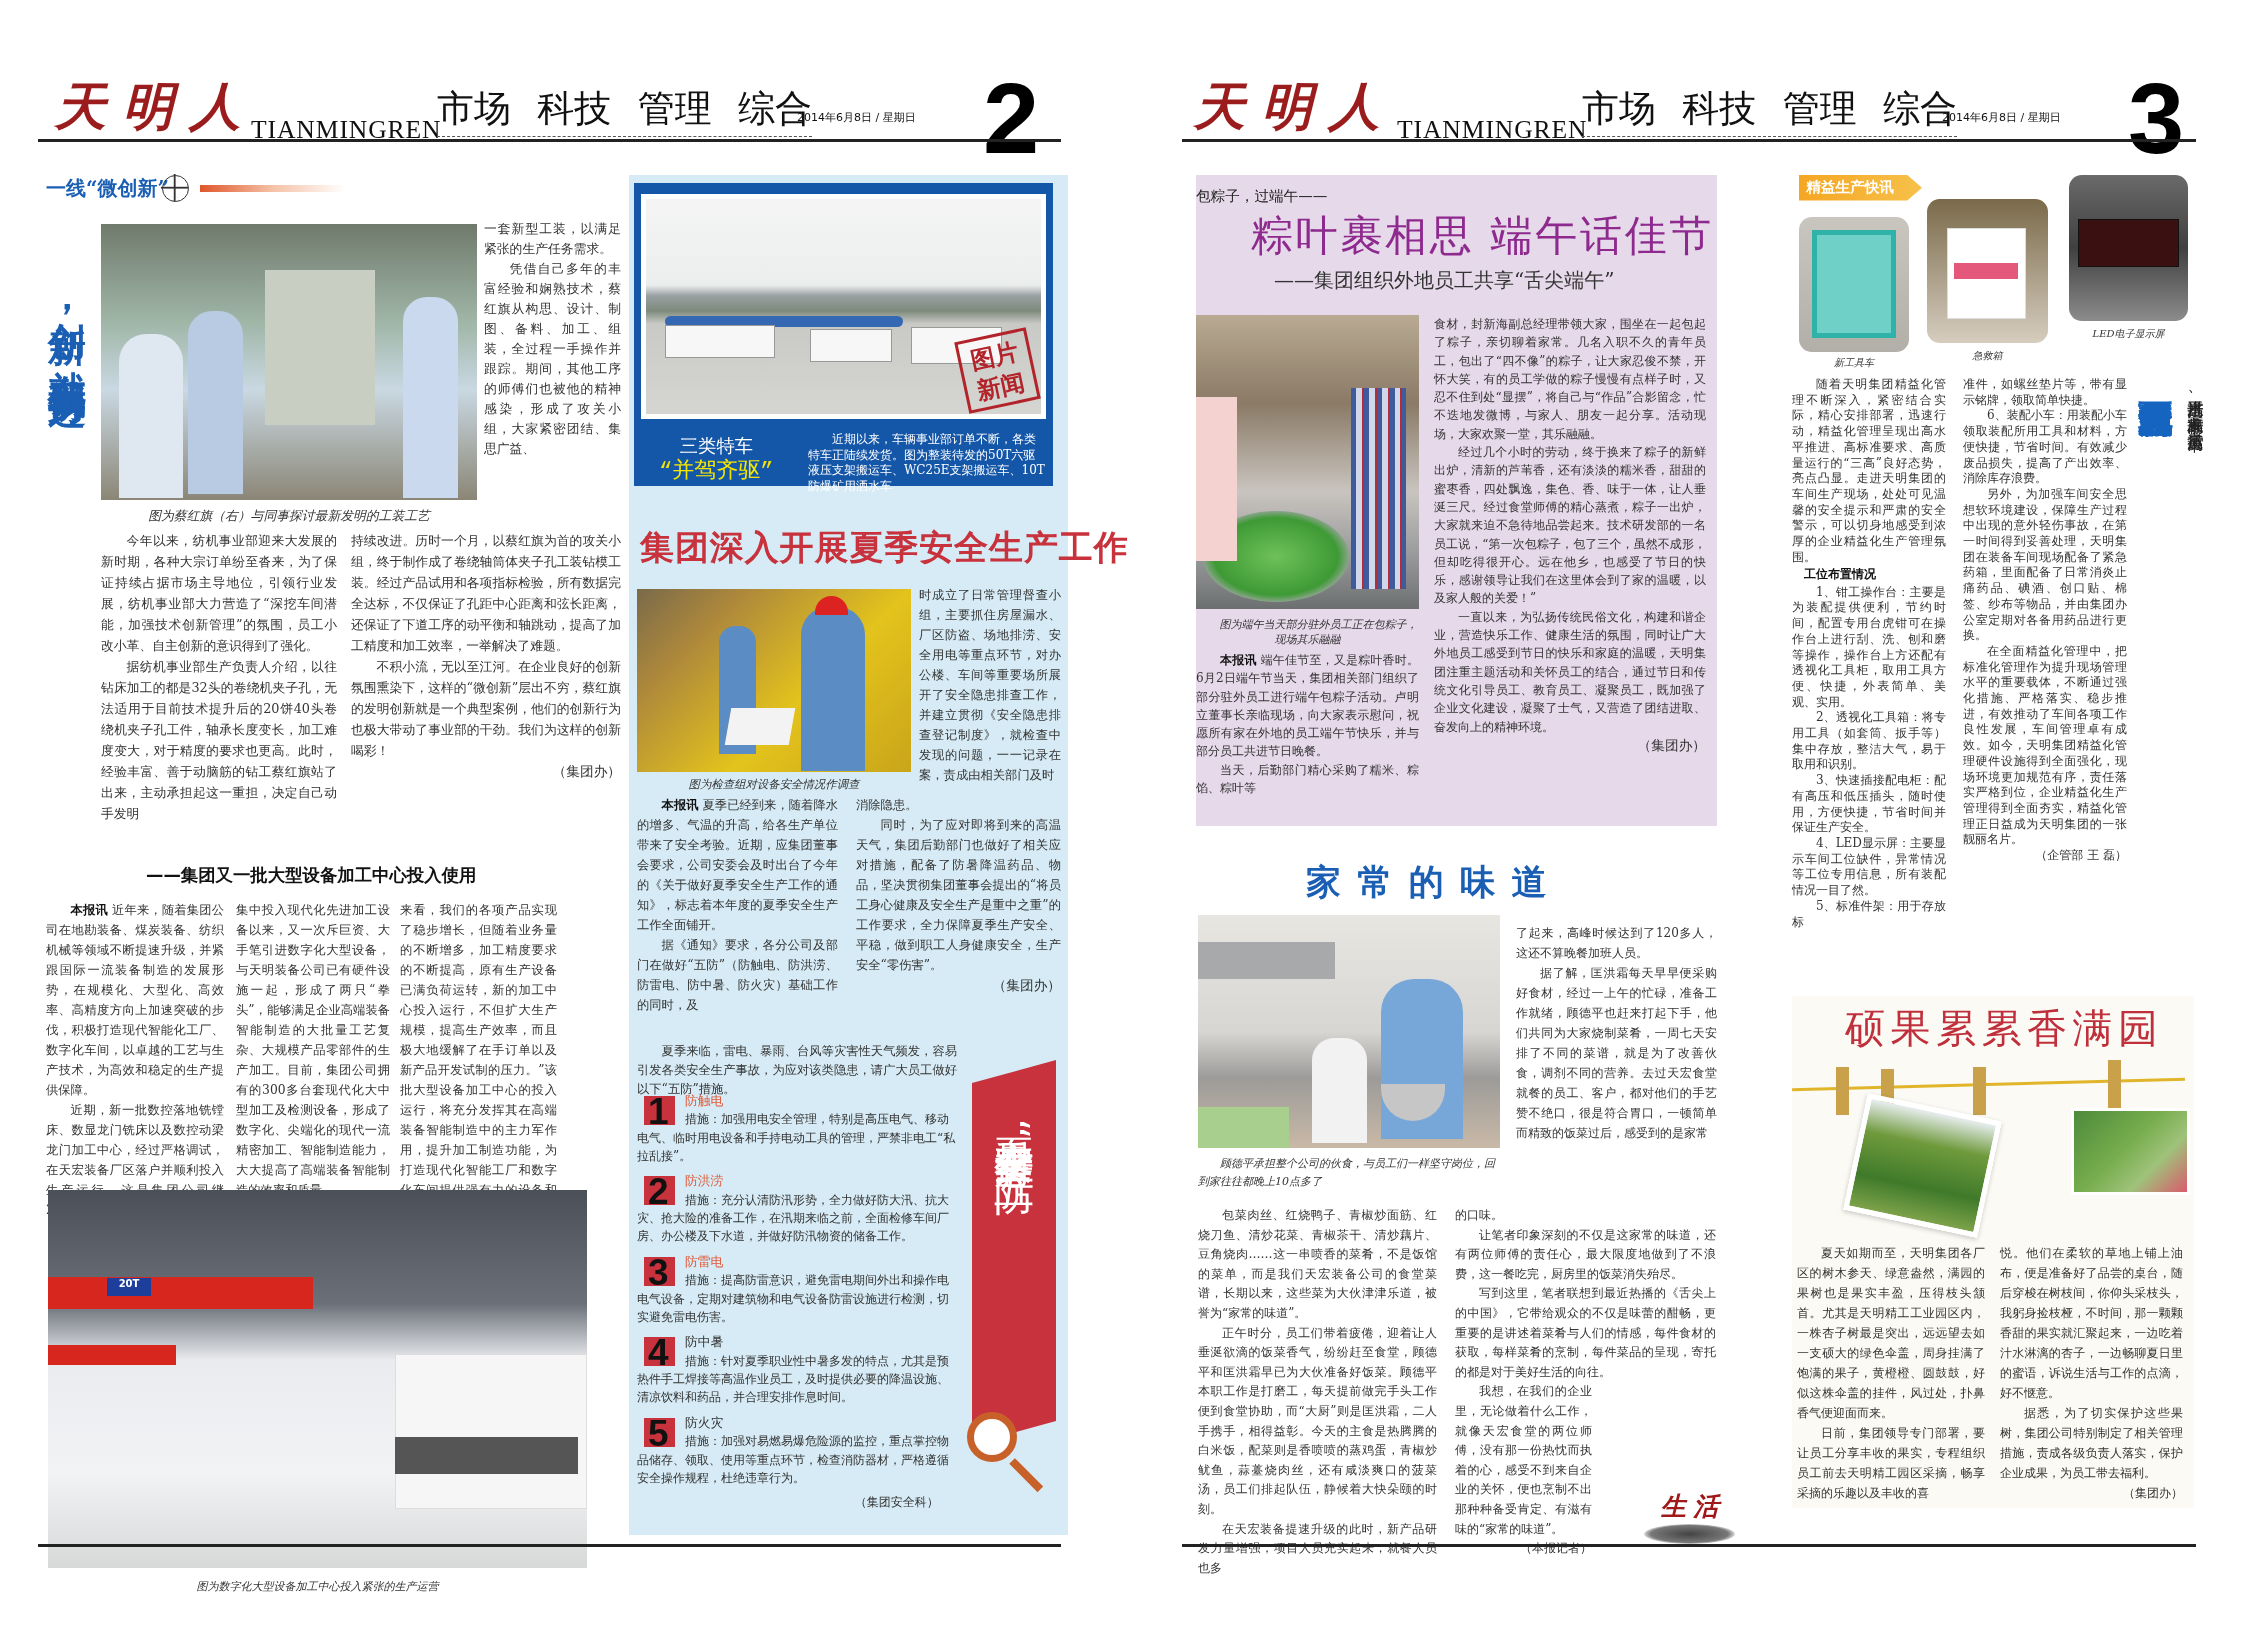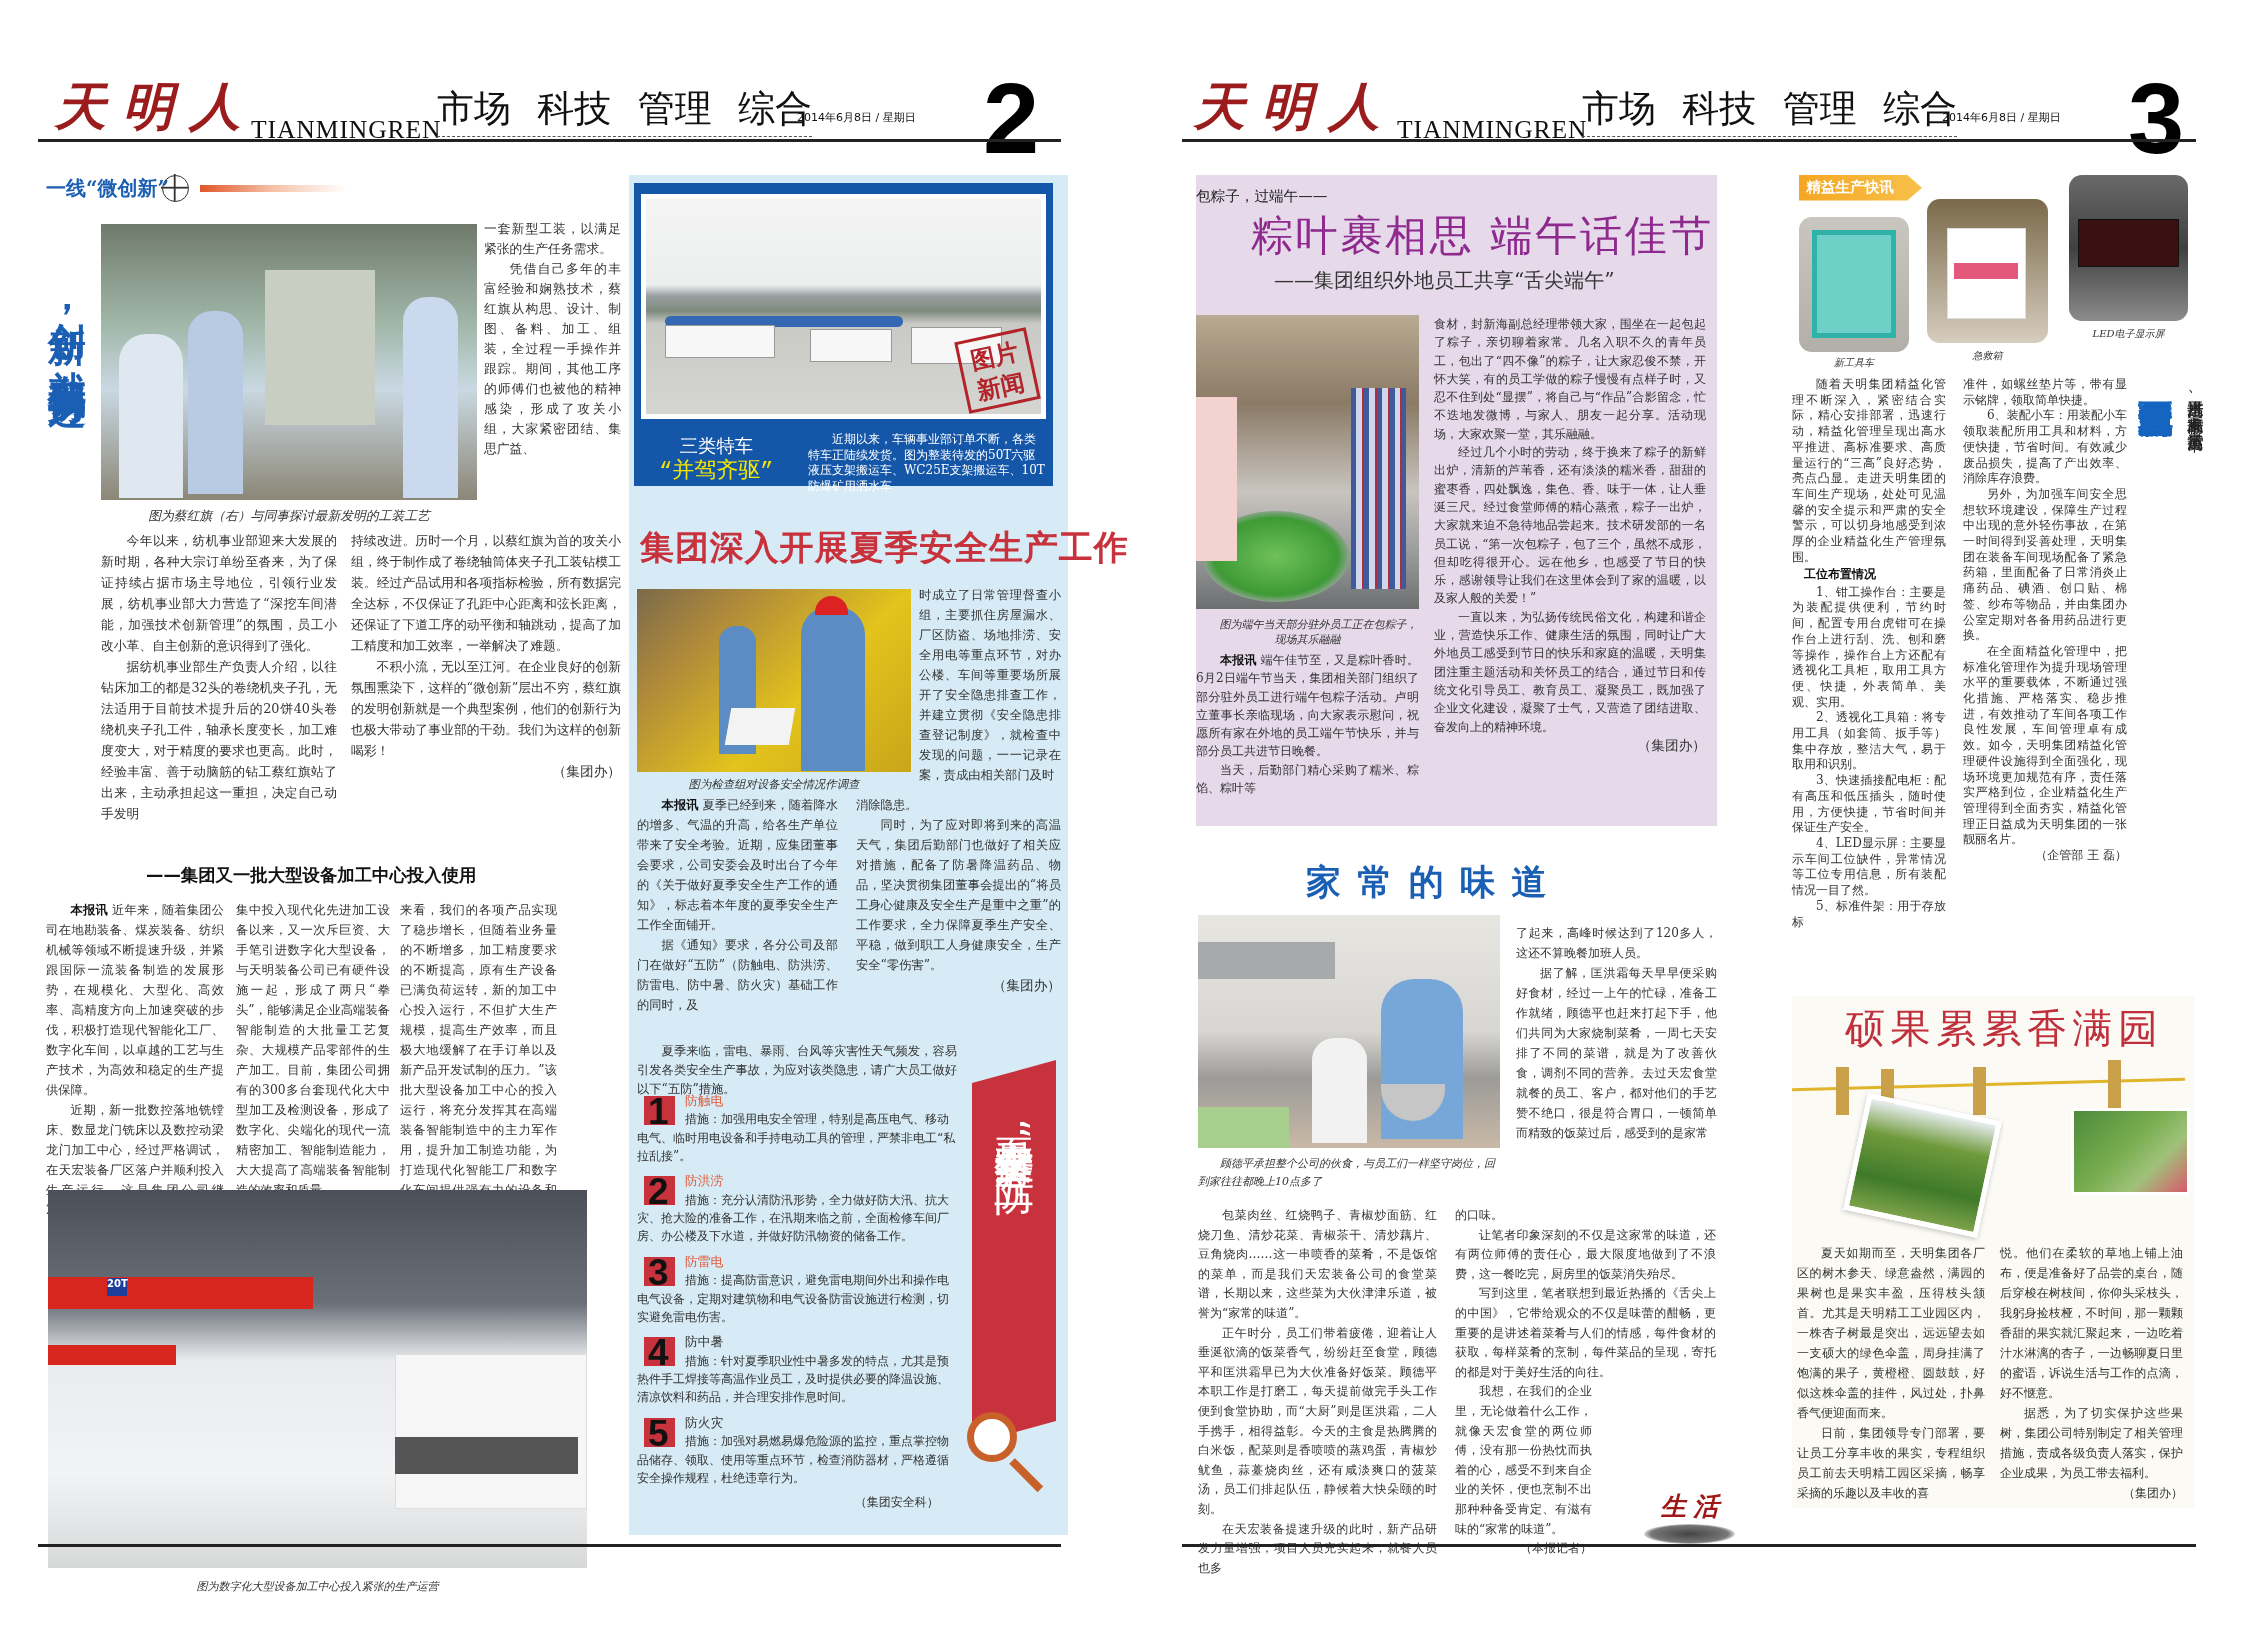--- a/index.html
+++ b/index.html
@@ -80,21 +80,21 @@
     <p>企业相关负责人表示，“目前</p>
   </div>
   <div class="abs body" style="left:400px;top:900px;width:157px;font-size:12.3px;line-height:20px">
     <p style="text-indent:0">来看，我们的各项产品实现了稳步增长，但随着业务量的不断增多，加工精度要求的不断提高，原有生产设备已满负荷运转，新的加工中心投入运行，不但扩大生产规模，提高生产效率，而且极大地缓解了在手订单以及新产品开发试制的压力。”该批大型设备加工中心的投入运行，将充分发挥其在高端装备智能制造中的主力军作用，提升加工制造功能，为打造现代化智能工厂和数字化车间提供强有力的设备和技术保障。</p>
     <div class="src">（集团办）</div>
   </div>
 
   <div class="photo" style="left:48px;top:1190px;width:539px;height:378px;background:linear-gradient(180deg,#4b4f58 0%,#6a6f78 30%,#e9ebee 45%,#f2f3f5 75%,#d7d8d8 100%)">
     <div style="position:absolute;left:0;top:87px;width:265px;height:32px;background:#d7261e"></div>
     <div style="position:absolute;left:0;top:155px;width:128px;height:20px;background:#d7261e"></div>
-    <div style="position:absolute;left:59px;top:88px;width:20px;height:18.3px;background:#1d3e9a;color:#fff;font-size:10px;font-family:'DejaVu Sans',sans-serif;font-weight:bold;text-align:center">20T</div>
+    <div style="position:absolute;left:59px;top:88px;width:44px;height:18.3px;background:#1d3e9a;color:#fff;font-size:10px;font-family:'DejaVu Sans',sans-serif;font-weight:bold;text-align:center">20T</div>
     <div style="position:absolute;left:347px;top:164px;width:192px;height:155px;background:#f6f6f6;border:1.8px solid #ddd"></div>
     <div style="position:absolute;left:347px;top:247px;width:183px;height:37px;background:#555"></div>
   </div>
   <div class="abs caption" style="left:48px;top:1585px;width:539px;font-size:11px;top:1579px">图为数字化大型设备加工中心投入紧张的生产运营</div>
 
   <div class="abs" style="left:629px;top:175px;width:439px;height:1360px;background:#d6ebf5"></div>
 
   <div class="abs" style="left:634px;top:183px;width:419px;height:303px;background:#1456a8">
     <div class="photo" style="left:7.3px;top:11px;width:405px;height:225px;background:linear-gradient(180deg,#f4f4f4 0%,#eceeee 40%,#9aa0a3 45%,#7d8a7b 52%,#c9c9c6 58%,#d5d5d2 100%);border:5.5px solid #fff">
       <div style="position:absolute;left:18.3px;top:117px;width:238px;height:11px;background:#3568b2;border-radius:5.5px"></div>

